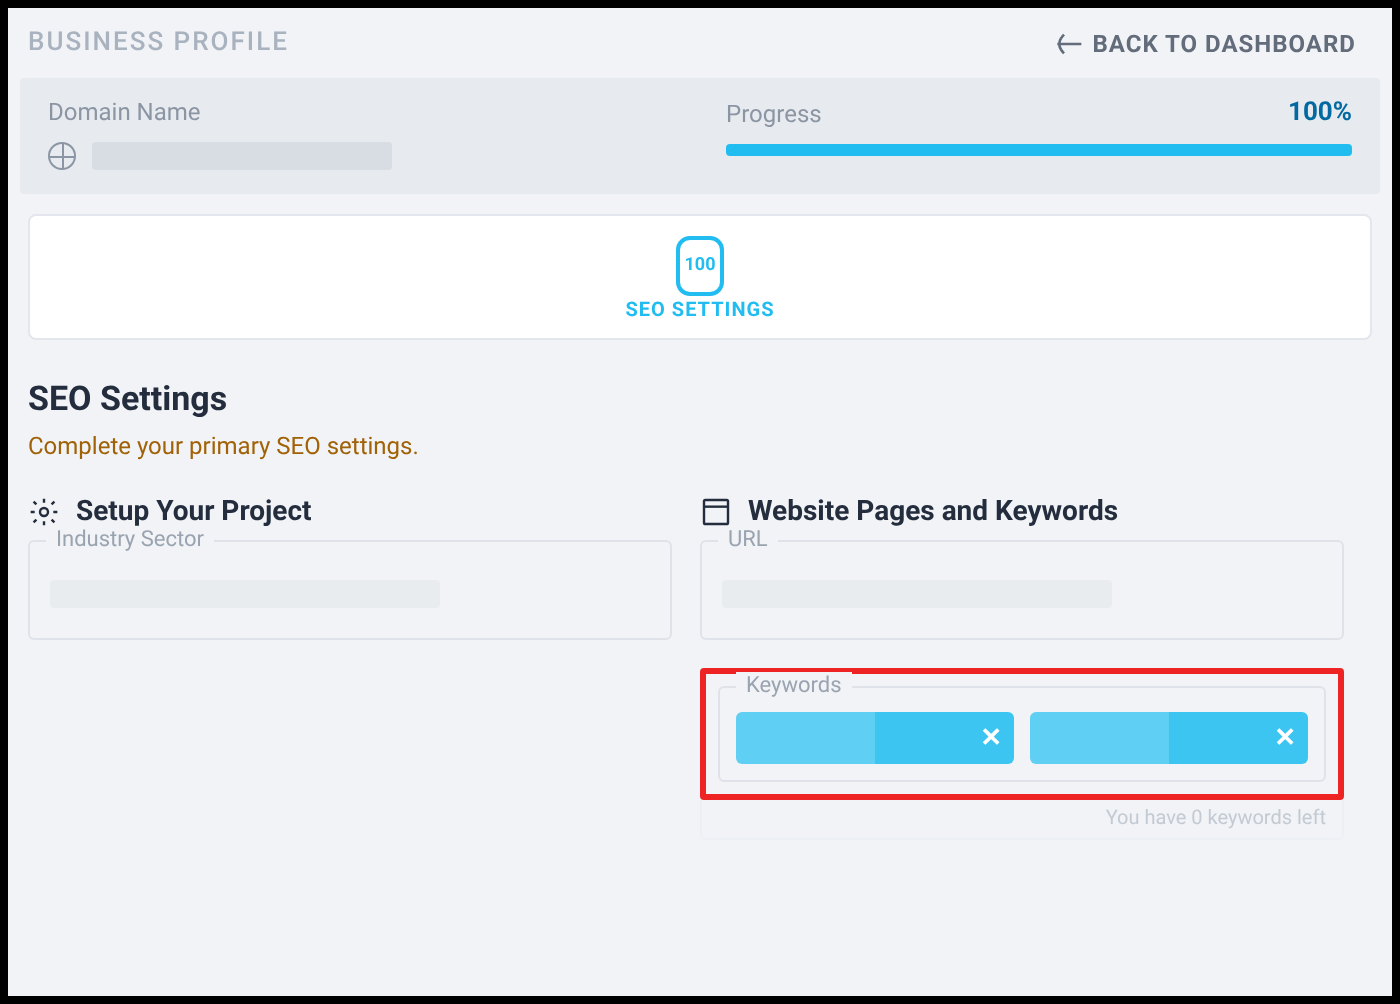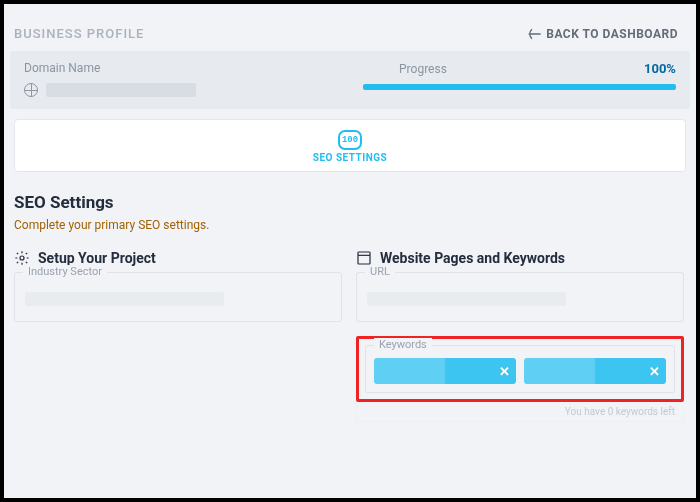--- a/index.html
+++ b/index.html
@@ -1,48 +1,48 @@
 <!DOCTYPE html>
 <html><head>
 <meta charset="utf-8">
 <style>
   * { box-sizing: border-box; margin: 0; padding: 0; font-family: -apple-system, BlinkMacSystemFont, "Segoe UI", Roboto, Arial, sans-serif; }
   html, body { width: 700px; height: 502px; }
   body { background: #fff; border: 4px solid #000; }
   .page { width: 100%; height: 100%; background: #f1f3f6; overflow: hidden; }
 
-  .topbar { display: flex; align-items: center; justify-content: space-between; padding: 10px 18px 10px 10px; margin-top: 12px; }
+  .topbar { display: flex; align-items: center; justify-content: space-between; padding: 10px 18px 10px 10px; }
   .topbar-title { font-size: 13px; letter-spacing: 1px; color: #a9b2bf; font-weight: 500; }
   .backlink { display: flex; align-items: flex-start; gap: 4px; color: #626c7b; font-size: 12px; font-weight: 700; letter-spacing: 0.5px; cursor: pointer; }
   .backlink svg { width: 16px; height: 14px; stroke: #626c7b; }
 
   .progress-card { background: #e7ebef; padding: 10px 14px 12px 14px; margin: 0 6px; border-radius: 2px; }
   .prog-row { display: flex; }
   .prog-col-left { width: 52%; }
   .prog-col-right { width: 48%; }
   .label-sm { font-size: 12px; color: #8b95a3; margin-bottom: 8px; }
   .domain-line { display: flex; align-items: center; gap: 8px; }
   .globe { width: 14px; height: 14px; border: 1.2px solid #8b95a3; border-radius: 50%; position: relative; flex-shrink: 0; }
   .globe:before { content:""; position:absolute; left:0; right:0; top:50%; height:1px; background:#8b95a3; }
   .globe:after { content:""; position:absolute; top:0; bottom:0; left:50%; width:1px; background:#8b95a3; }
   .blurred-bar { height: 14px; width: 150px; background: #d7dde3; border-radius: 2px; }
-  .pct-row { display:flex; justify-content:space-between; align-items:center;margin-left:36px; }
+  .pct-row { display:flex; justify-content:space-between; align-items:center; }
   .pct { color:#0369a1; font-weight:700; font-size:13px; }
   .progress-track { height:6px; background:#22bdf0; margin-top:8px; border-radius:2px; width:100%; }
 
   .tab-card { margin: 10px 10px 0 10px; background:#fff; border:1px solid #e3e7ed; border-radius:4px; display:flex; align-items:center; justify-content:center; padding: 10px 0 8px 0; }
   .tab-item { text-align:center; cursor:pointer; }
-  .tab-badge { width:24px; height:20px; border:2px solid #22bdf0; border-radius:7px; color:#22bdf0; font-size:9px; font-weight:700; display:flex; align-items:center; justify-content:center; margin:0 auto 2px auto;font-family:Liberation Mono, monospace; }
+  .tab-badge { width:24px; height:30px; border:2px solid #22bdf0; border-radius:7px; color:#22bdf0; font-size:9px; font-weight:700; display:flex; align-items:center; justify-content:center; margin:0 auto 2px auto; }
   .tab-label { font-size:10px; font-weight:700; letter-spacing:0.5px; color:#22bdf0; }
 
   .section { padding: 20px 10px 0 10px; }
   .sec-title { font-size:17px; font-weight:700; color:#242d3d; }
   .sec-sub { font-size:12px; color:#a16207; margin-top:6px; }
 
-  .columns { display:flex; gap:14px; padding: 18px 12px 0 10px; }
+  .columns { display:flex; gap:14px; padding: 18px 24px 0 10px; }
   .col { width:50%; }
   .col-head { display:flex; align-items:center; gap:8px; font-size:14px; font-weight:700; color:#242d3d; margin-bottom:6px; }
   .icon-gear, .icon-page { width:16px; height:16px; stroke:#242d3d; }
 
   .fieldset { border:1px solid #dfe3e9; border-radius:3px; padding: 14px 10px 10px 10px; position:relative; margin-bottom:14px; background:#f1f3f6; }
   .fieldset.lite { border-color:#eceff3; }
   .fs-label { position:absolute; top:-8px; left:8px; background:#f1f3f6; padding:0 5px; font-size:11px; color:#9aa3b0; }
   .fs-label.lite { color:#c3cad3; }
   .fs-content { height:24px; display:flex; align-items:center; }
   .blurred-val { height:14px; width:65%; background:#e8ecef; border-radius:2px; }

